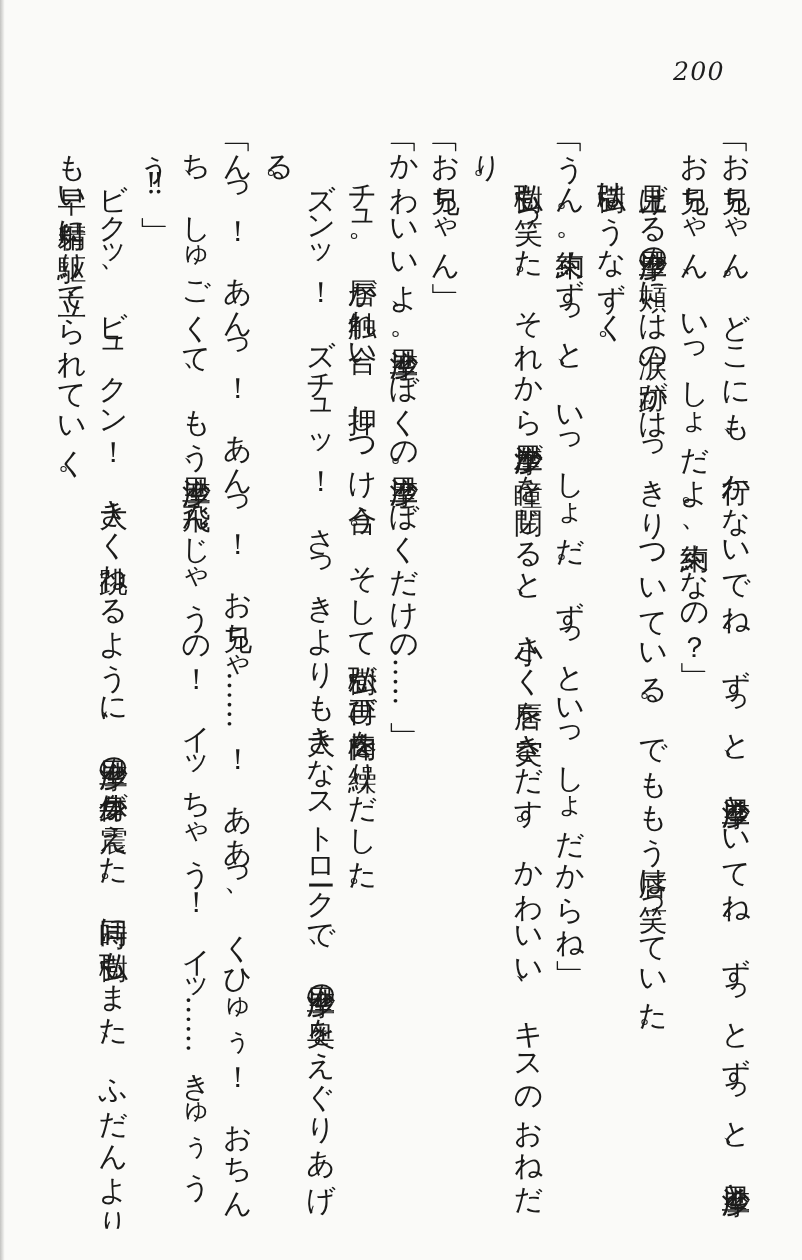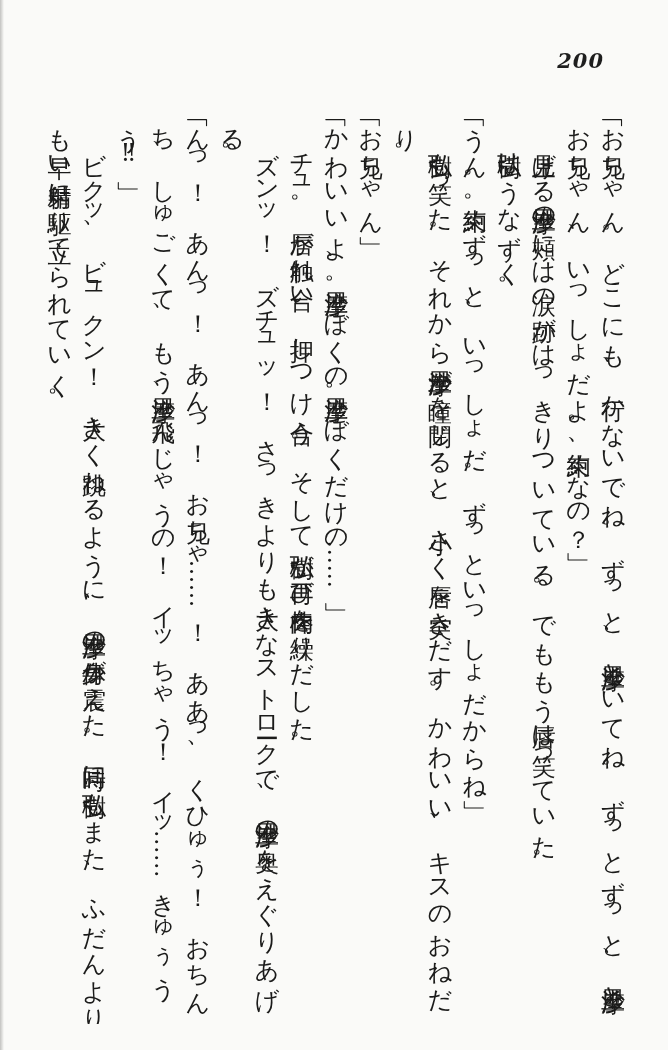--- a/index.html
+++ b/index.html
@@ -26,21 +26,20 @@
   }
   .page-number {
     position: absolute;
     top: 48px;
     right: 64px;
     font-family: "DejaVu Serif", "Liberation Serif", serif;
     font-style: italic;
     font-size: 21px;
     letter-spacing: 1px;
     color: #1e1e1e;
-    font-weight: bold;
   }
   .text-block {
     position: absolute;
     top: 112px;
     right: 38px;
     height: 912px;   
     width: 592px;    
     writing-mode: vertical-rl;
     text-orientation: mixed;
     font-family: "DejaVu Serif", "Liberation Serif", serif;

